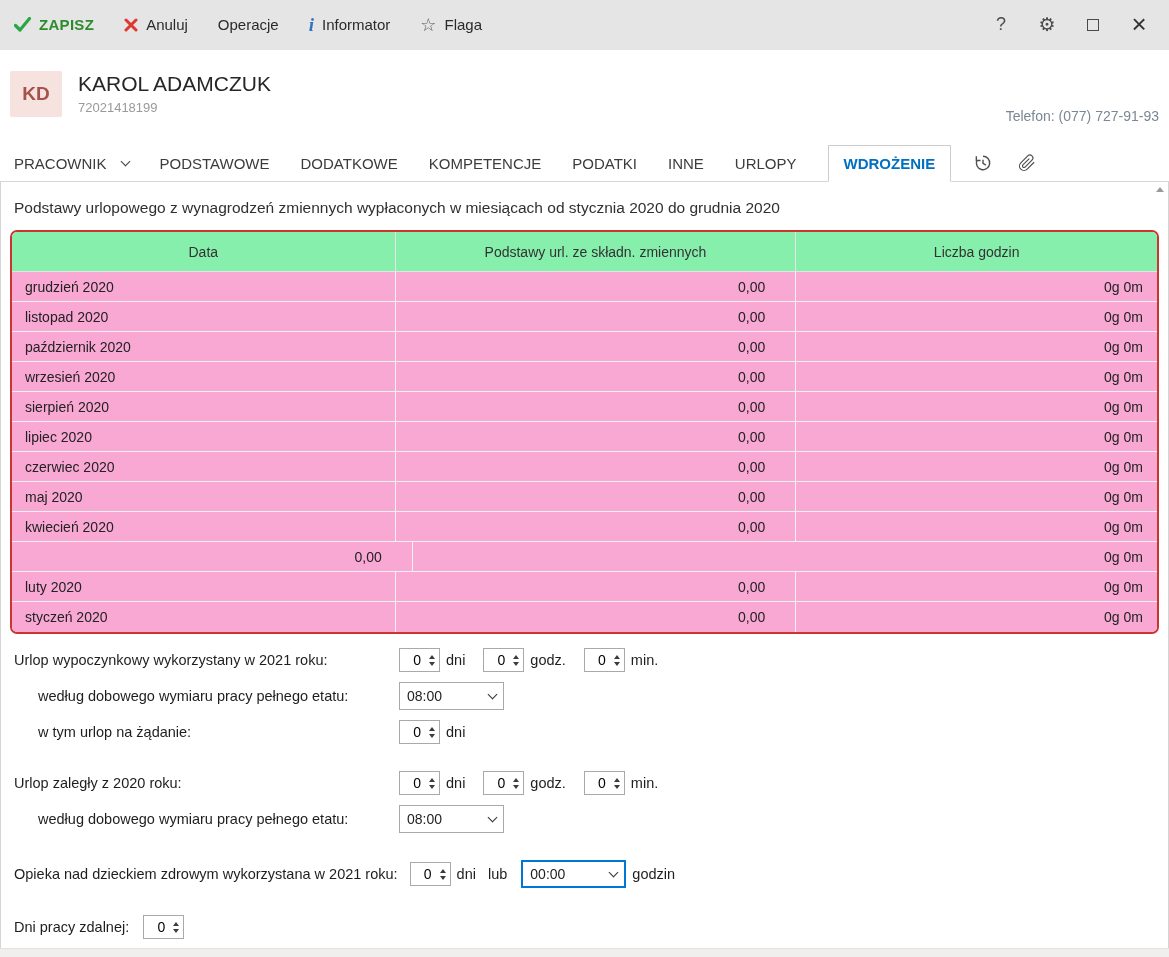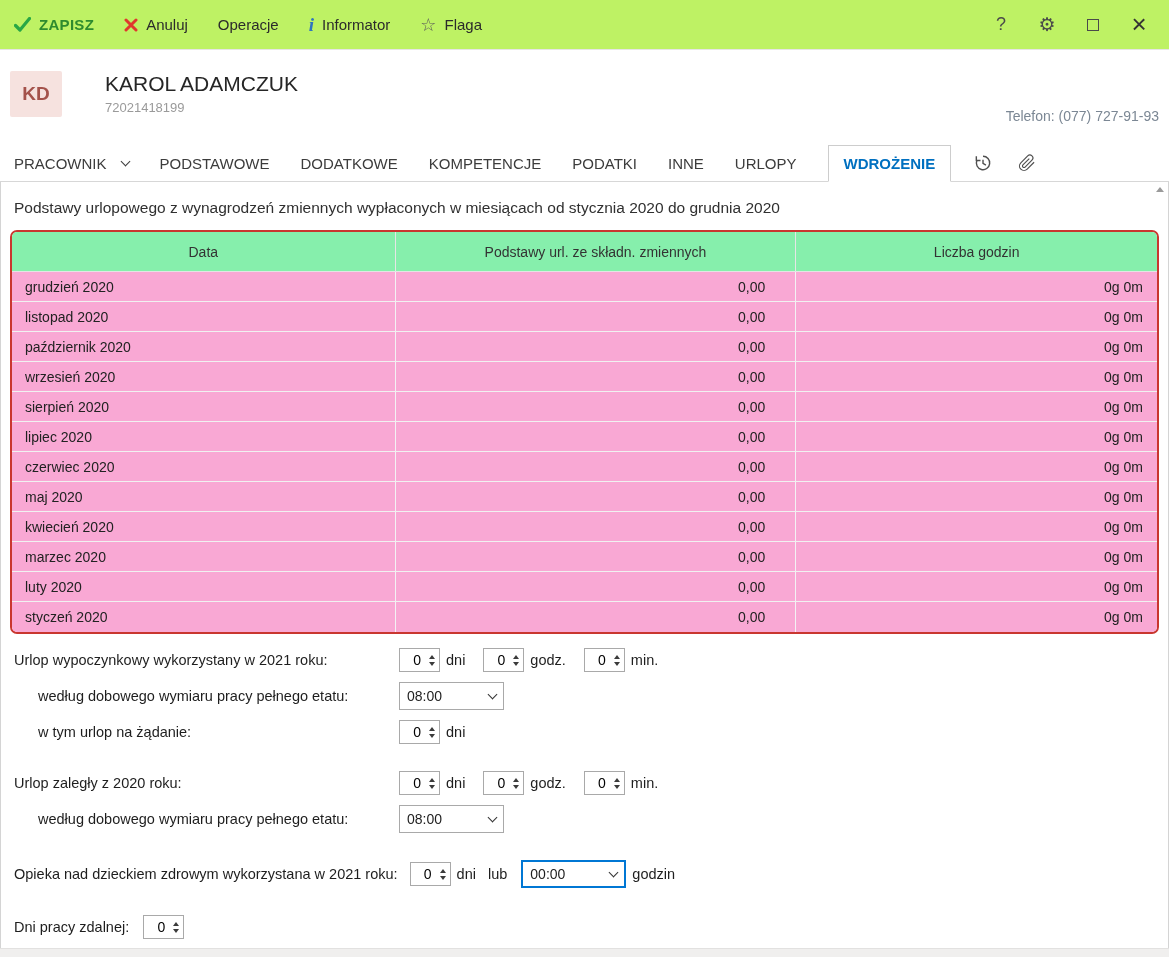--- a/index.html
+++ b/index.html
@@ -1,34 +1,34 @@
 <!DOCTYPE html>
 <html><head>
 <meta charset="utf-8">
 <style>
   * { margin:0; padding:0; box-sizing:border-box; }
   html,body { width:1169px; height:957px; overflow:hidden; }
   body { font-family:"Liberation Sans","DejaVu Sans",sans-serif; background:#fff; color:#222; }
   .window { position:relative; width:1169px; height:957px; background:#fff; box-shadow:inset 0 0 0 1px #d4d4d4; }
 
   
-  .toolbar { height:50px; background:#bef264; display:flex; align-items:center; padding:0 14px; border-bottom:1px solid #e6e5e4; }
+  .toolbar { height:50px; background:#e5e5e5; display:flex; align-items:center; padding:0 14px; border-bottom:1px solid #e6e5e4; }
   .tb-item { display:flex; align-items:center; gap:8px; margin-right:30px; font-size:15px; color:#2b2b2b; cursor:default; }
   .tb-save-label { color:#2e8b2e; font-weight:bold; letter-spacing:0.3px; }
   .info-i { font-family:"Liberation Serif","DejaVu Serif",serif; font-style:italic; font-weight:bold; color:#2f74c0; font-size:19px; line-height:1; }
   .star { font-size:18px; color:#5a5a5a; line-height:1; }
   .tb-right { margin-left:auto; display:flex; align-items:center; gap:14px; }
   .win-btn { width:32px; height:34px; display:flex; align-items:center; justify-content:center; color:#4a4a4a; }
   .q-mark { font-size:18px; color:#4a4a4a; }
   .gear { font-size:19px; color:#4a4a4a; }
   .max-box { width:12px; height:12px; border:1.6px solid #4a4a4a; display:inline-block; }
   .close-x { font-size:26px; color:#333; line-height:0.8; }
 
   
-  .header { height:95px; background:#fff; position:relative; padding:21px 14px 0 10px; display:flex;gap:27px; }
+  .header { height:95px; background:#fff; position:relative; padding:21px 14px 0 10px; display:flex; }
   .avatar { width:52px; height:46px; background:#f6e2df; color:#a4524b; font-size:19px; font-weight:bold; display:flex; align-items:center; justify-content:center; border-radius:2px; flex-shrink:0; }
   .head-text { margin-left:16px; padding-top:1px; }
   .emp-name { font-size:21px; color:#262626; }
   .emp-pesel { font-size:13px; color:#9a9a9a; margin-top:4px; }
   .phone { position:absolute; right:10px; top:58px; font-size:14px; color:#7b8794; }
 
   
   .tabbar { height:37px; display:flex; align-items:stretch; padding-left:14px; border-bottom:1px solid #d7d7d7; background:#fff; }
   .tab { display:flex; align-items:center; gap:15px; margin-right:31px; font-size:15px; color:#3c3c3c; cursor:default; white-space:nowrap; }
   .tab.active { margin-right:0; padding:0 15px; border:1px solid #cdcdcd; border-bottom:1px solid #fff; margin-bottom:-1px; background:#fff; color:#0070c0; font-weight:bold; }
@@ -219,21 +219,20 @@
           <div class="td c1">maj 2020</div>
           <div class="td c2">0,00</div>
           <div class="td c3">0g 0m</div>
         </div>
         <div class="trow">
           <div class="td c1">kwiecień 2020</div>
           <div class="td c2">0,00</div>
           <div class="td c3">0g 0m</div>
         </div>
         <div class="trow">
-          <div class="td c1">marzec 2020</div>
           <div class="td c2">0,00</div>
           <div class="td c3">0g 0m</div>
         </div>
         <div class="trow">
           <div class="td c1">luty 2020</div>
           <div class="td c2">0,00</div>
           <div class="td c3">0g 0m</div>
         </div>
         <div class="trow">
           <div class="td c1">styczeń 2020</div>

